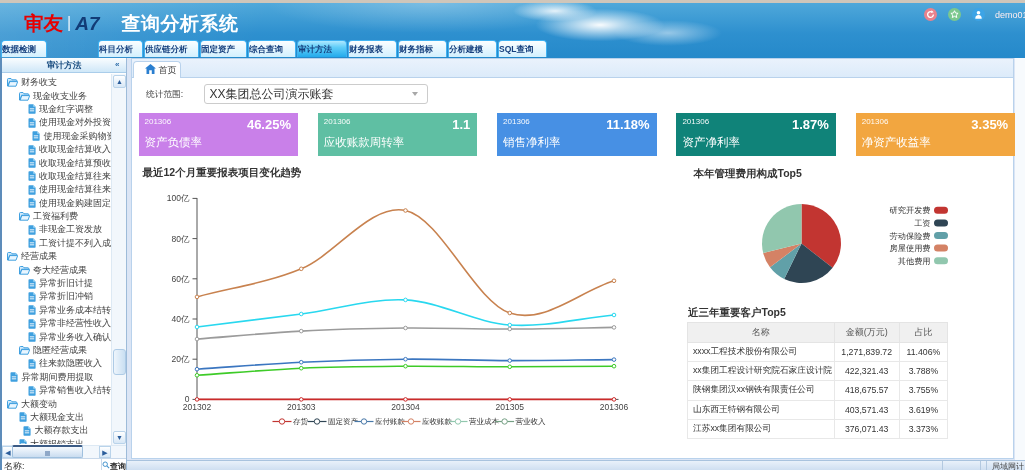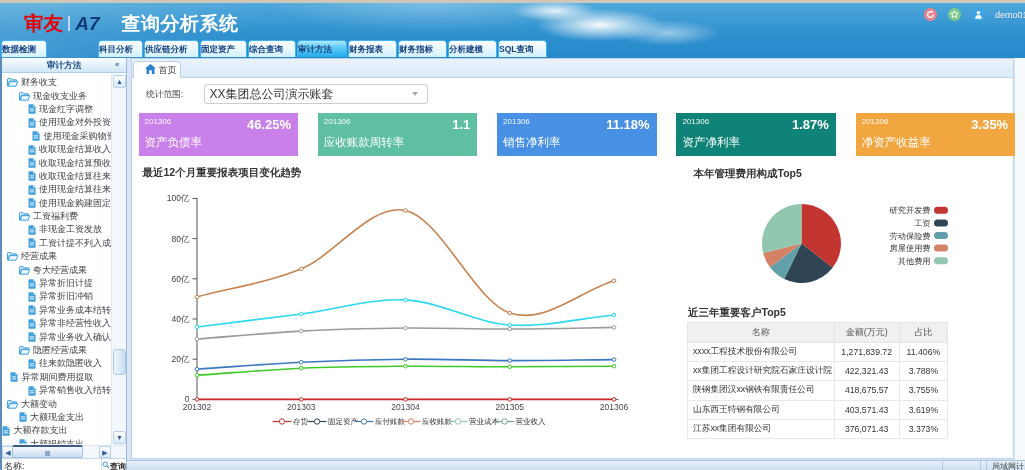--- a/index.html
+++ b/index.html
@@ -322,21 +322,21 @@
       </div>
       <div class="trow" style="padding-left:16.5px;">
         <svg width="8" height="10" viewBox="0 0 8 10">
           <path d="M0.5 1 Q0.5 0.3 1.2 0.3 L5.2 0.3 L7.6 2.7 L7.6 9 Q7.6 9.7 6.9 9.7 L1.2 9.7 Q0.5 9.7 0.5 9 Z" fill="#3fa0df"></path>
           <path d="M5.2 0.3 L5.2 2.7 L7.6 2.7 Z" fill="#9fd4f2"></path>
           <rect x="1.8" y="4.4" width="4.4" height="0.9" fill="#fff"></rect>
           <rect x="1.8" y="6.4" width="4.4" height="0.9" fill="#fff"></rect>
         </svg>
         <span class="tx">大额现金支出</span>
       </div>
-      <div class="trow" style="padding-left:0;">
+      <div class="trow" style="padding-left:21px;">
         <svg width="8" height="10" viewBox="0 0 8 10">
           <path d="M0.5 1 Q0.5 0.3 1.2 0.3 L5.2 0.3 L7.6 2.7 L7.6 9 Q7.6 9.7 6.9 9.7 L1.2 9.7 Q0.5 9.7 0.5 9 Z" fill="#3fa0df"></path>
           <path d="M5.2 0.3 L5.2 2.7 L7.6 2.7 Z" fill="#9fd4f2"></path>
           <rect x="1.8" y="4.4" width="4.4" height="0.9" fill="#fff"></rect>
           <rect x="1.8" y="6.4" width="4.4" height="0.9" fill="#fff"></rect>
         </svg>
         <span class="tx">大额存款支出</span>
       </div>
       <div class="trow" style="padding-left:16.5px;">
         <svg width="8" height="10" viewBox="0 0 8 10">

